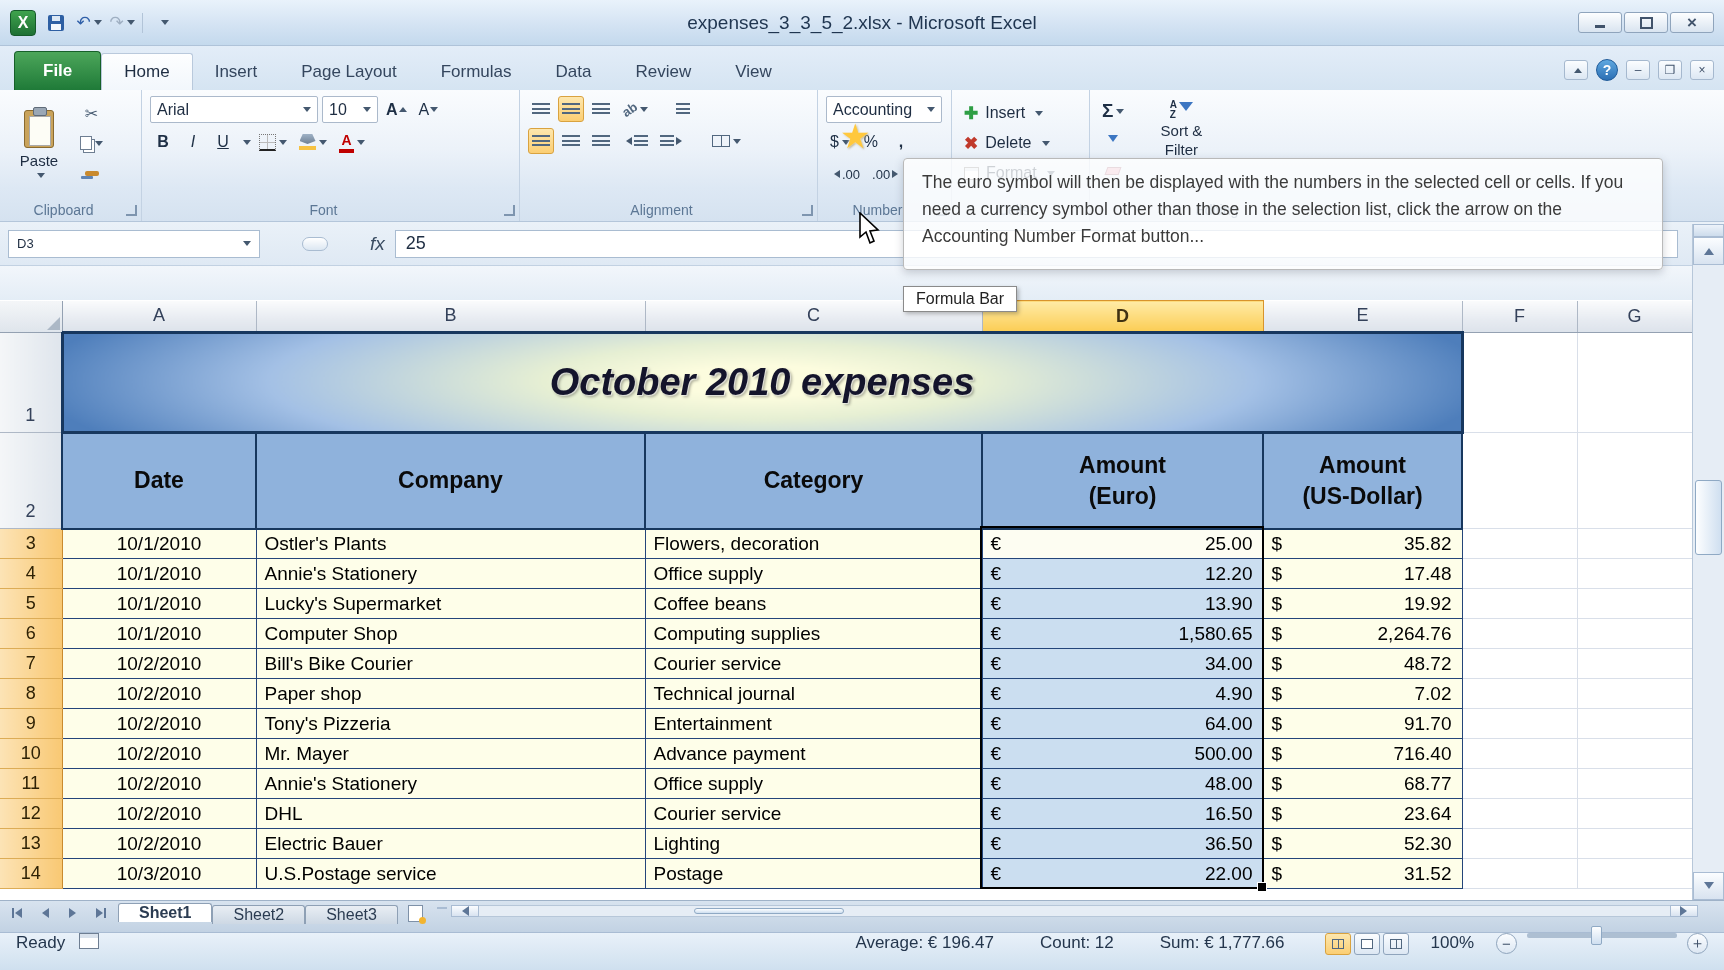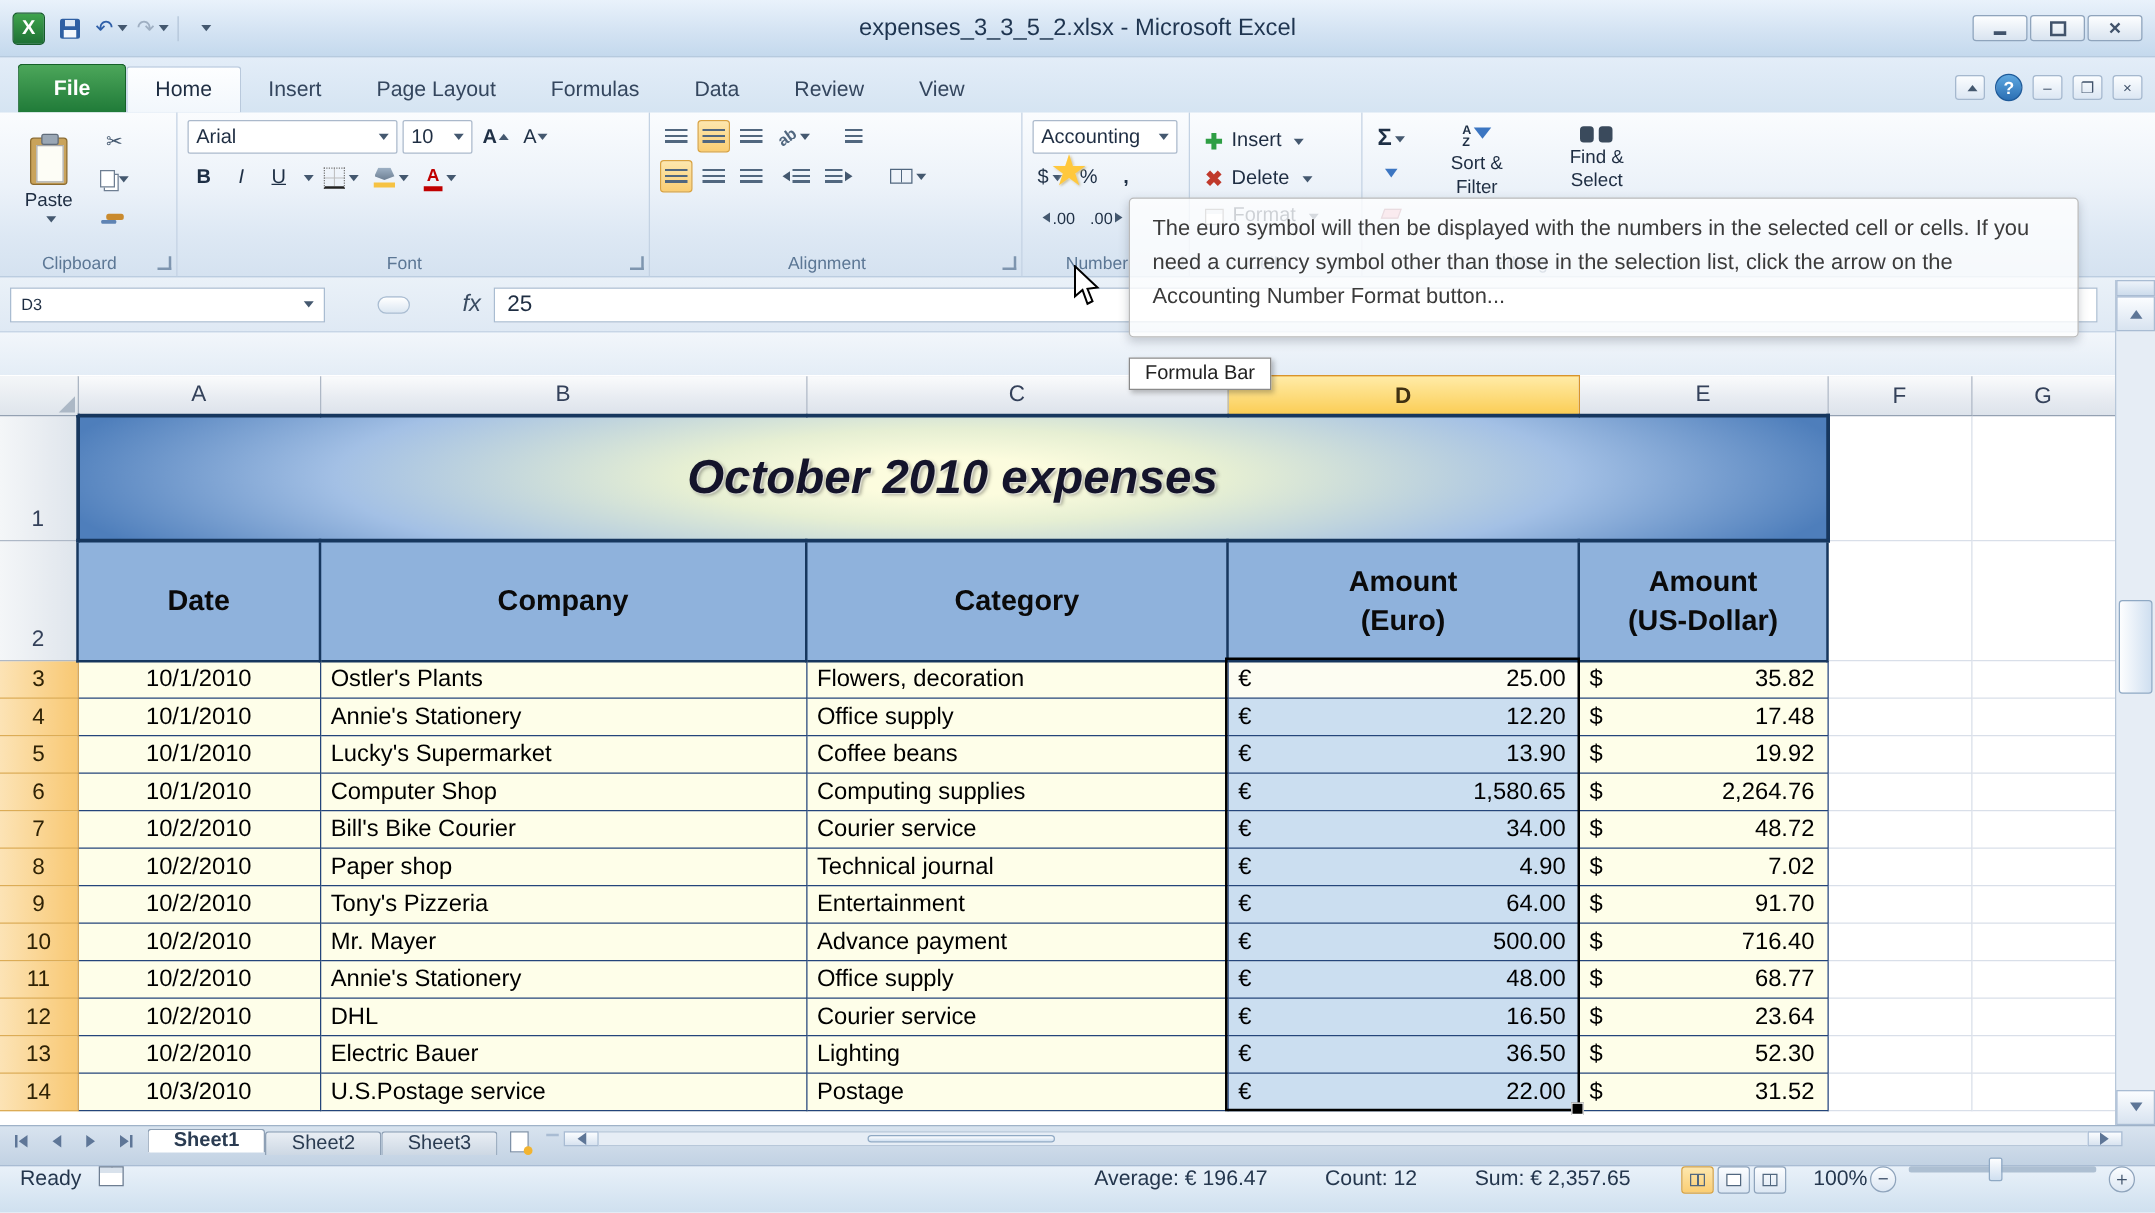--- a/index.html
+++ b/index.html
@@ -175,21 +175,21 @@
 
 
 .statusbar{position:absolute;top:932px;left:0;width:100%;height:38px;background:linear-gradient(#E9F1F9,#CFE0EF);border-top:1px solid #A9BCD3;display:flex;align-items:flex-start;padding:0 16px;font-size:17px;color:#24364D}
 .macro-ico{width:20px;height:16px;border:1px solid #6E7E92;background:linear-gradient(#D9E2EC 4px,#fff 4px),linear-gradient(90deg,#0000 9px,#6E7E92 9px 10px,#0000 10px);margin-left:14px}
 .stats{margin-left:auto;display:flex;gap:46px;padding-right:40px}
 .view-btns{display:flex;gap:3px;margin-right:22px}
 .vb{width:26px;height:22px;border:1px solid #8FA4BC;border-radius:3px;background:linear-gradient(#FBFDFF,#DCE7F3);display:flex;align-items:center;justify-content:center}
 .vb.sel{background:linear-gradient(#FDE7AE,#FBCE73);border-color:#D9A23F}
 .vb-ico{width:12px;height:10px;border:1px solid #51677F;background:linear-gradient(90deg,#0000 5px,#51677F 5px 6px,#0000 6px)}
 .vb-ico.pg{background:#fff}
-.zoom-label{margin-right:2px}
+.zoom-label{margin-right:22px}
 .zbtn{width:21px;height:21px;border-radius:50%;border:1px solid #8FA4BC;background:linear-gradient(#FBFDFF,#DCE7F3);display:flex;align-items:center;justify-content:center;font-size:15px;color:#41536B}
 .zslider{width:150px;height:5px;background:#ADBFD2;border-radius:2px;margin:0 10px;position:relative}
 .zthumb{position:absolute;left:64px;top:-7px;width:11px;height:19px;background:linear-gradient(#FDFEFF,#CFDFF0);border:1px solid #8FA9C4;border-radius:2px}
 </style>
 </head>
 <body>
 
 <div class="titlebar">
   <div class="qat">
     <span class="app-icon">X</span>
@@ -418,25 +418,20 @@
           <span class="eraser"></span>
         </span>
     </div>
     <div class="stack-btn">
       <span class="azf">
           <span class="az">A<br>Z</span>
           <span class="funnel"></span>
         </span>
       <span>Sort &amp;</span>
       <span>Filter</span>
-    </div>
-    <div class="stack-btn">
-      <span class="binoc"></span>
-      <span>Find &amp;</span>
-      <span>Select</span>
     </div>
     <div class="rgroup-label" style="right:60%">Editing</div>
   </div>
 </div>
 
 <div class="fbar">
   <div class="namebox">
       <span>D3</span>
       <i class="tri"></i>
     </div>
@@ -750,21 +745,21 @@
   </div>
   <div class="corner-resize"></div>
 </div>
 
 <div class="statusbar">
   <span>Ready</span>
   <span class="macro-ico"></span>
   <div class="stats">
     <span>Average: € 196.47</span>
     <span>Count: 12</span>
-    <span>Sum: € 2,357.65</span>
+    <span>Sum: € 1,777.66</span>
   </div>
   <div class="view-btns">
     <span class="vb sel">
         <span class="vb-ico"></span>
       </span>
     <span class="vb">
         <span class="vb-ico pg"></span>
       </span>
     <span class="vb">
         <span class="vb-ico"></span>

